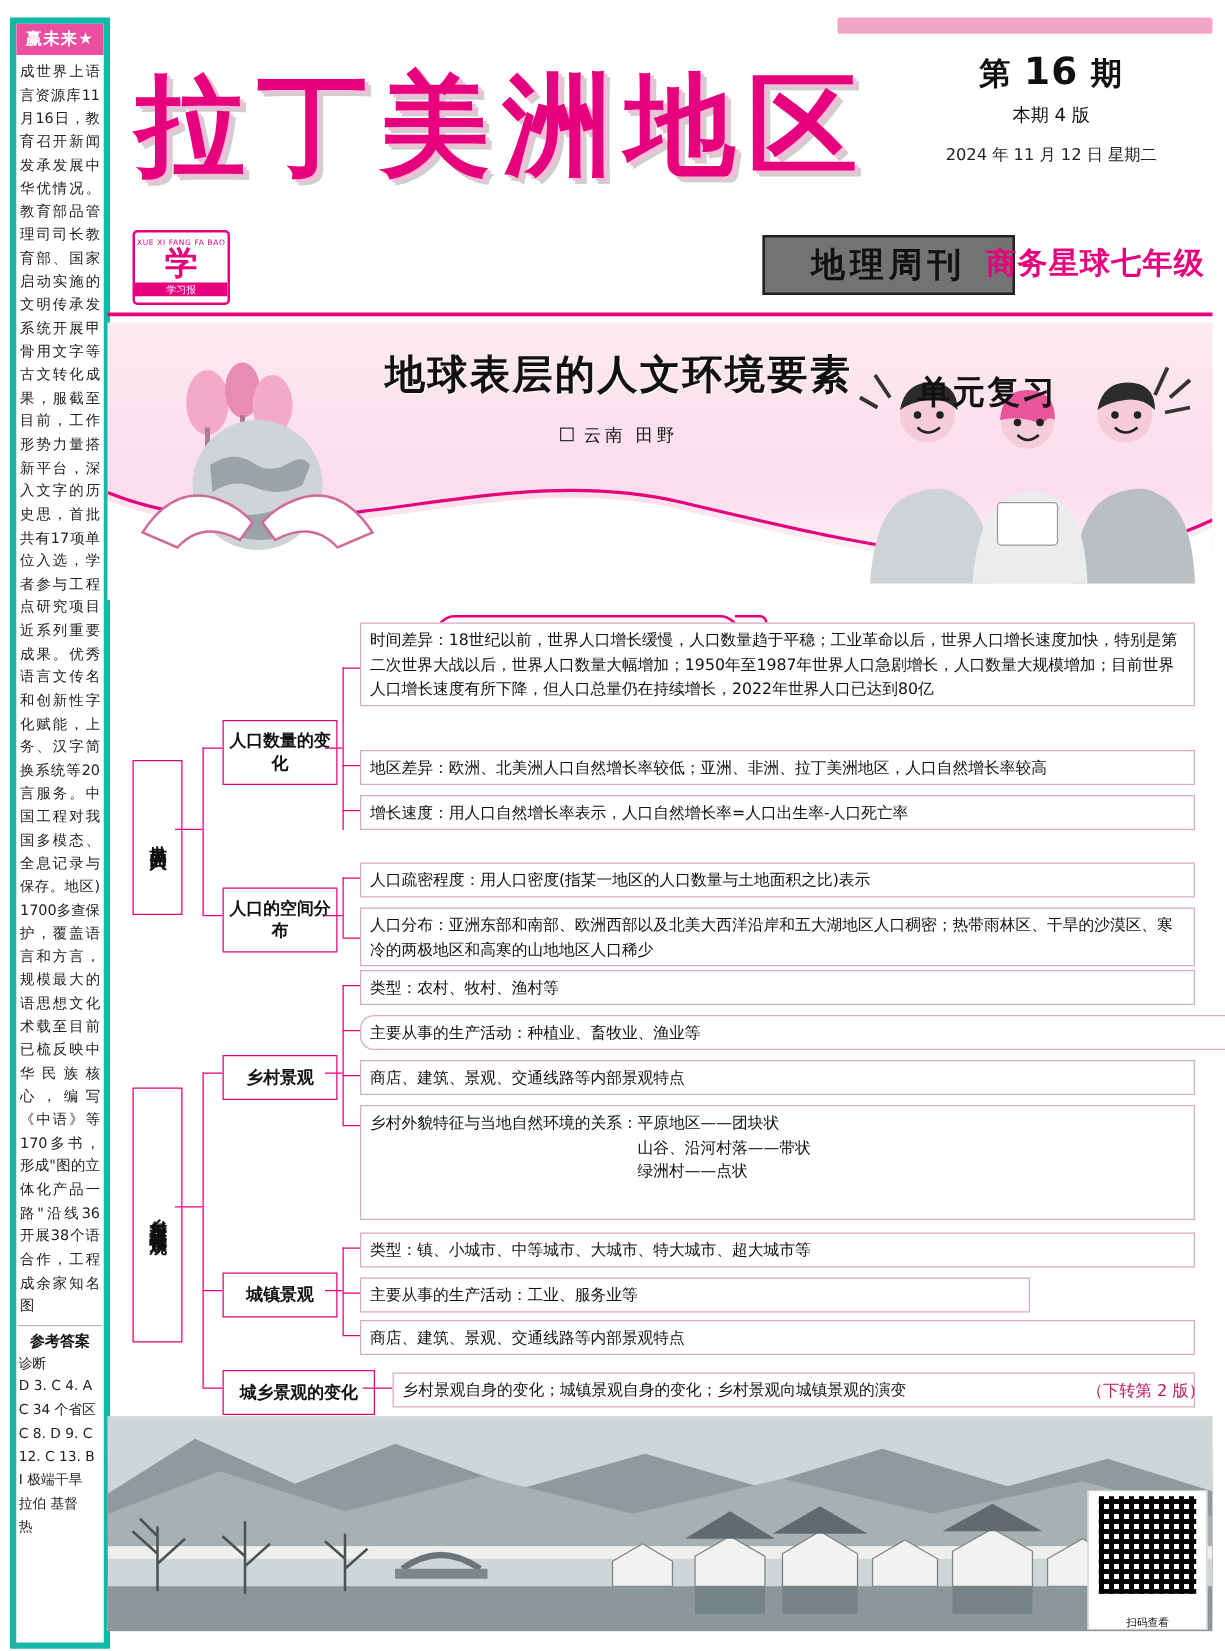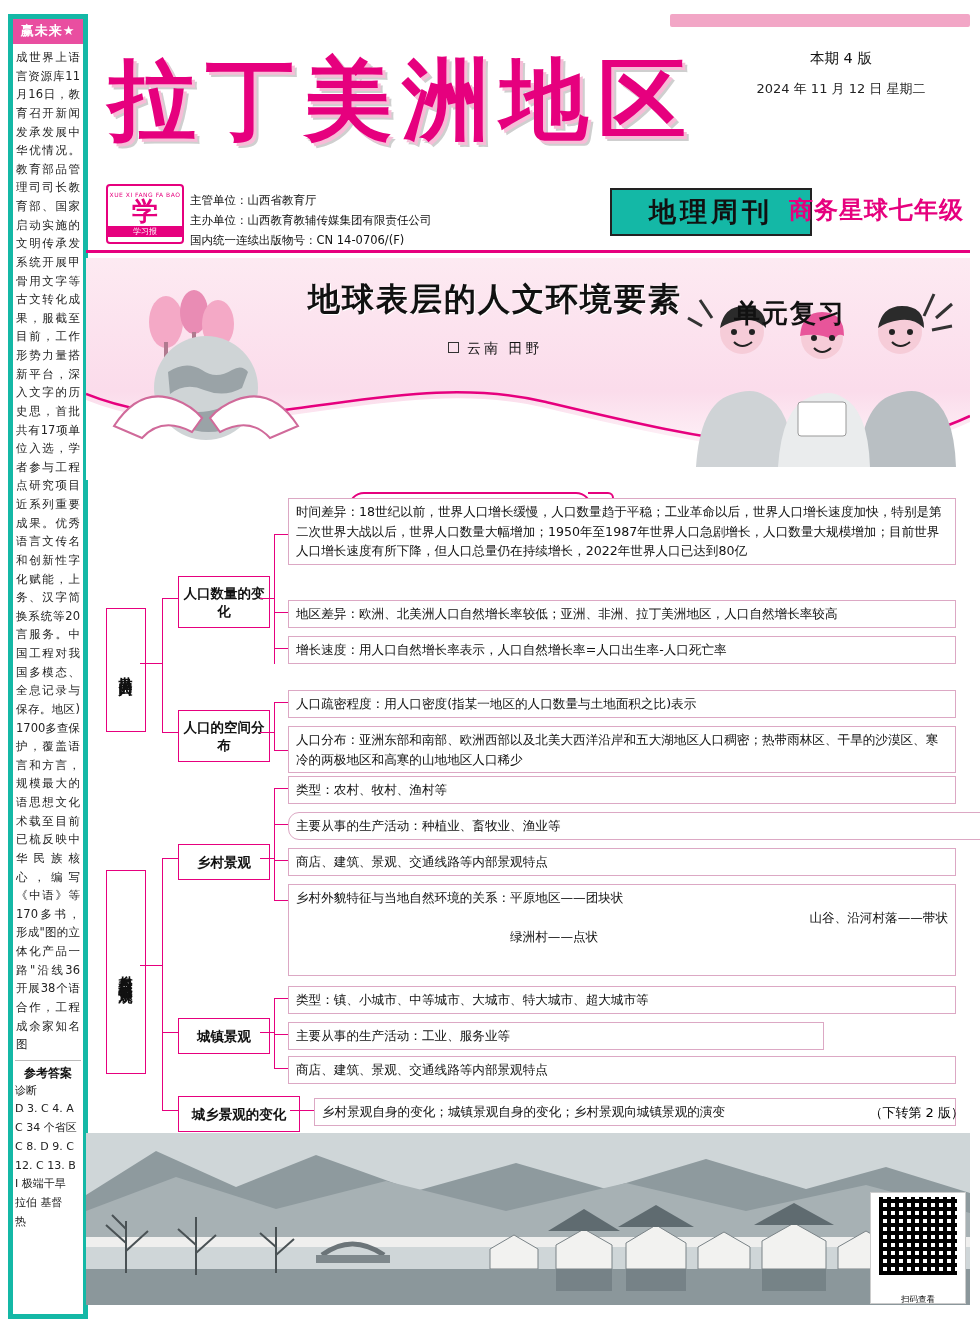--- a/index.html
+++ b/index.html
@@ -67,21 +67,21 @@
     overflow:hidden;
   }
   .logo-stamp .arc{font-size:6px;color:#e6007e;letter-spacing:.5px;}
   .logo-stamp .mark{font-size:26px;color:#e6007e;font-weight:bold;line-height:1;}
   .logo-stamp .bar{background:#e6007e;color:#fff;font-size:8px;width:100%;text-align:center;margin-top:2px;}
   .pub-info{
     position:absolute;left:104px;top:176px;font-size:11.5px;line-height:1.75;color:#111;
   }
   .section-name{
     position:absolute;left:524px;top:174px;width:198px;height:44px;
-    border:2px solid #222;background:#14b8a6;
+    border:2px solid #222;background:#737373;
     display:flex;align-items:center;justify-content:center;
     font-size:27px;font-weight:bold;letter-spacing:4px;color:#111;
     font-family:"DejaVu Serif","Liberation Serif",serif;
   }
   .grade-name{
     position:absolute;right:6px;top:180px;
     font-size:24px;font-weight:bold;color:#e6007e;letter-spacing:1px;
     font-family:"DejaVu Serif","Liberation Serif",serif;
     text-align:right;
   }
@@ -163,21 +163,21 @@
   .connector{position:absolute;background:#e6007e;}
   .hline{height:1px;}
   .vline{width:1px;}
   
   .photo{
     position:absolute;left:86px;top:1133px;width:884px;height:172px;
     background:linear-gradient(180deg,#cfd6d8 0%,#9aa6aa 38%,#6f7d83 62%,#b9c3c6 100%);
     overflow:hidden;
   }
   .cont-note{
-    position:absolute;right:16px;top:1104px;font-size:13px;color:#000000;
+    position:absolute;right:16px;top:1104px;font-size:13px;color:#be185d;
   }
   .qr-box{
     position:absolute;right:14px;top:1192px;width:96px;height:112px;
     background:#fff;border:1px solid #ccc;padding:4px;box-sizing:border-box;
     text-align:center;
   }
   .qr{
     width:78px;height:78px;margin:0 auto;
     background:
       repeating-linear-gradient(0deg,#000 0 4px,#fff 4px 8px),
@@ -207,35 +207,35 @@
       <div>热</div>
     </div>
   </div>
 
   <div class="masthead">
     <div class="pink-bar"></div>
 
     <div class="title-main">拉丁美洲地区</div>
 
     <div class="issue-box">
+      <div class="issue-no">
+        <span>第</span>
+        <span class="num">16</span>
+        <span>期</span>
+      </div>
       <div class="issue-sub">本期 4 版</div>
       <div class="issue-date">2024 年 11 月 12 日    星期二</div>
     </div>
 
     <div class="logo-stamp">
       <div class="arc">XUE XI FANG FA BAO</div>
       <div class="mark">学</div>
       <div class="bar">学习报</div>
     </div>
 
-    <div class="pub-info">
-      <div>主管单位：山西省教育厅</div>
-      <div>主办单位：山西教育教辅传媒集团有限责任公司</div>
-      <div>国内统一连续出版物号：CN 14-0706/(F)</div>
-    </div>
 
     <div class="section-name">地理周刊</div>
     <div class="grade-name">商务星球七年级</div>
   </div>
   <div class="mast-rule"></div>
 
   <div class="hero">
     <svg class="hero-wave" viewBox="0 0 884 120" preserveAspectRatio="none">
       <path d="M0,40 C150,100 300,10 460,48 C620,86 760,120 884,62 L884,120 L0,120 Z" fill="#ffffff"></path>
       <path d="M0,34 C150,94 300,4 460,42 C620,80 760,114 884,56" fill="none" stroke="#e6007e" stroke-width="2.5"></path>
@@ -354,21 +354,21 @@
     <div class="connector hline" style="left:178px;top:248px;width:14px;"></div>
     <div class="connector hline" style="left:178px;top:284px;width:14px;"></div>
     <div class="connector hline" style="left:178px;top:320px;width:14px;"></div>
     <div class="connector hline" style="left:178px;top:360px;width:14px;"></div>
 
     <div class="leaf" style="left:192px;top:236px;width:668px;">类型：农村、牧村、渔村等</div>
     <div class="leaf" style="left:192px;top:272px;width:764px;border-radius:11px;">主要从事的生产活动：种植业、畜牧业、渔业等</div>
     <div class="leaf" style="left:192px;top:308px;width:668px;">商店、建筑、景观、交通线路等内部景观特点</div>
     <div class="leaf" style="left:192px;top:344px;width:668px;height:92px;">
       <div>乡村外貌特征与当地自然环境的关系：平原地区——团块状</div>
-      <div style="padding-left:214px;text-align:right;">山谷、沿河村落——带状</div>
+      <div style="padding-left:214px;">山谷、沿河村落——带状</div>
       <div style="padding-left:214px;">绿洲村——点状</div>
     </div>
 
     <div class="connector hline" style="left:164px;top:492px;width:14px;"></div>
     <div class="connector vline" style="left:178px;top:458px;height:70px;"></div>
     <div class="connector hline" style="left:178px;top:458px;width:14px;"></div>
     <div class="connector hline" style="left:178px;top:494px;width:14px;"></div>
     <div class="connector hline" style="left:178px;top:528px;width:14px;"></div>
 
     <div class="leaf" style="left:192px;top:446px;width:668px;">类型：镇、小城市、中等城市、大城市、特大城市、超大城市等</div>

